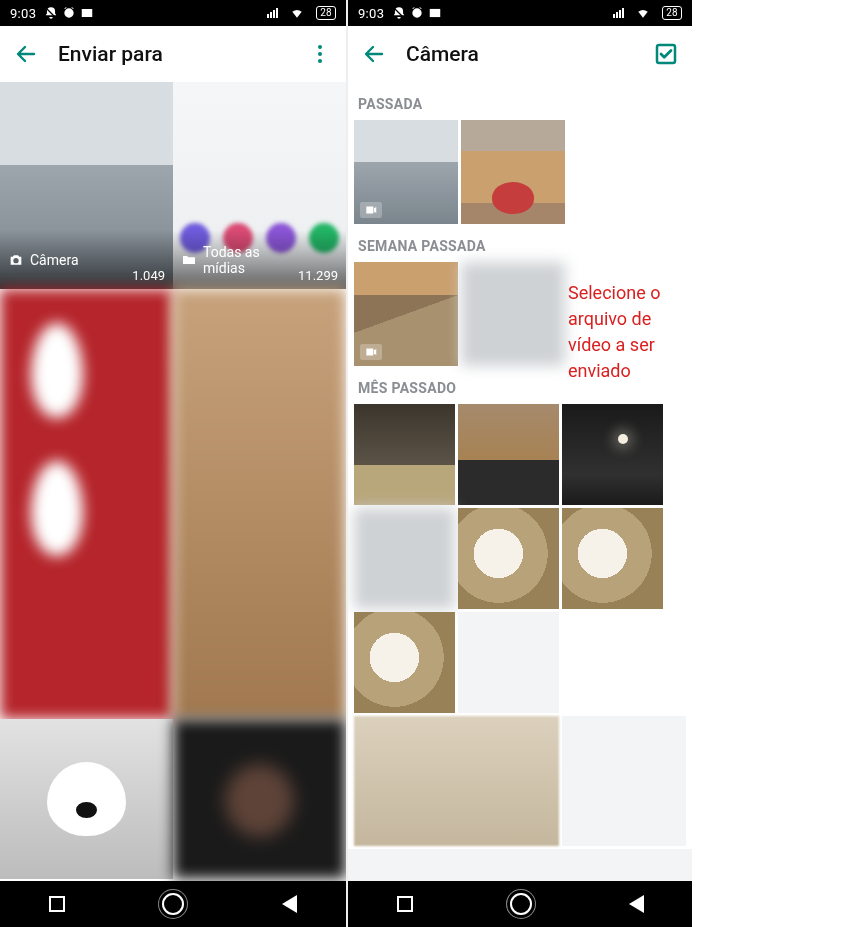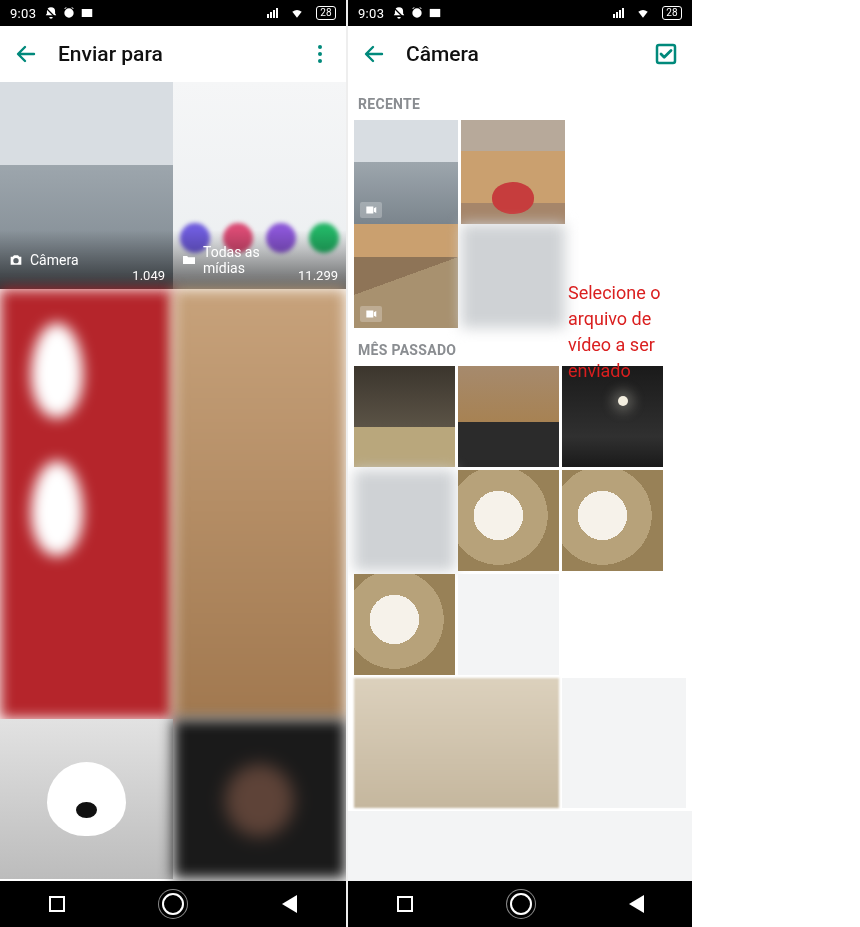--- a/index.html
+++ b/index.html
@@ -319,32 +319,33 @@
     <div class="icon-btn">
       <svg class="check-box" viewBox="0 0 24 24">
         <rect x="3" y="3" width="18" height="18" rx="2"></rect>
         <path d="M7 12l3.2 3.2L17 8.5"></path>
       </svg>
     </div>
   </div>
 
   <div class="gallery">
 
-    <div class="section-label">RECENTE</div>
+    <div class="section-label">PASSADA</div>
     <div class="rgrid">
       <div class="rt bg-balcony">
         <div class="vid-badge">
             <svg viewBox="0 0 24 24">
               <path d="M4 6h12v12H4zM17 9l4-2v10l-4-2z"></path>
             </svg>
           </div>
       </div>
       <div class="rt bg-bedroom"></div>
     </div>
 
+    <div class="section-label">SEMANA PASSADA</div>
     <div class="rgrid">
       <div class="rt bg-floor">
         <div class="vid-badge">
             <svg viewBox="0 0 24 24">
               <path d="M4 6h12v12H4zM17 9l4-2v10l-4-2z"></path>
             </svg>
           </div>
       </div>
       <div class="rt bg-grey blurred"></div>
     </div>

